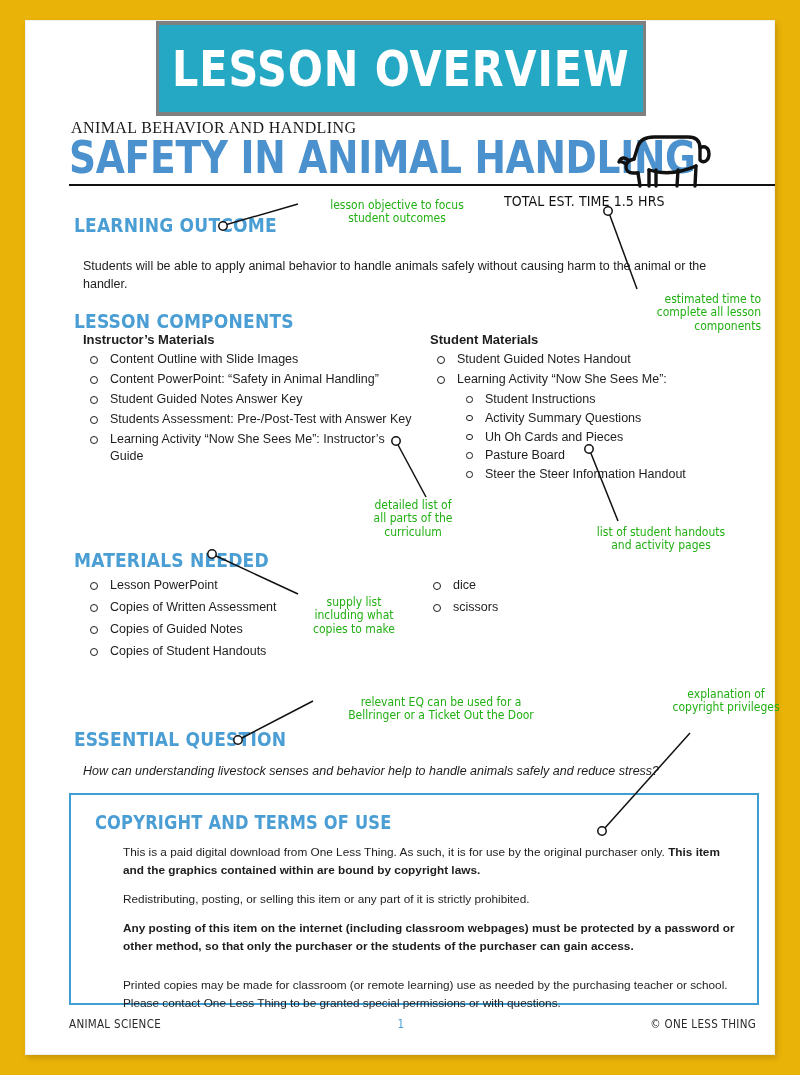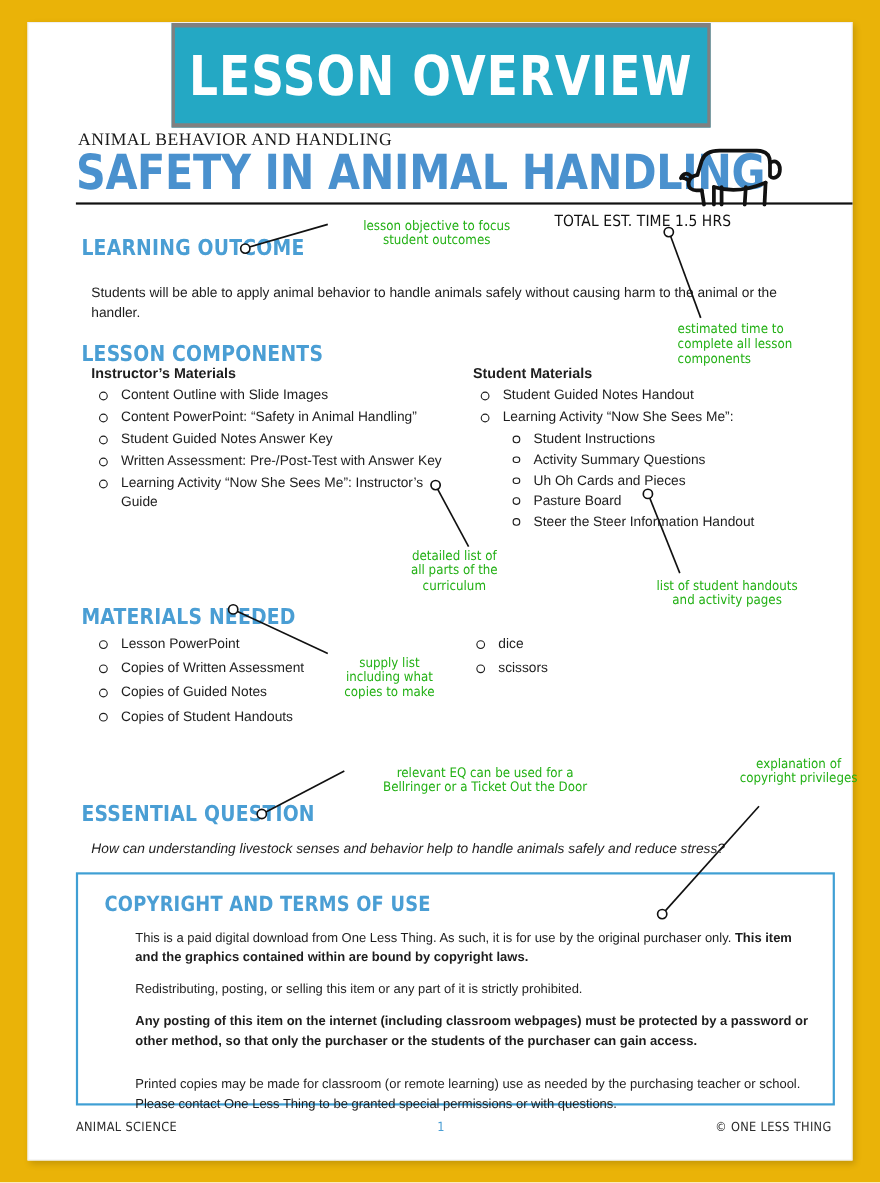--- a/index.html
+++ b/index.html
@@ -199,21 +199,21 @@
   
   .anno {
     position: absolute;
     font-family: "Liberation Sans Narrow", "DejaVu Sans Condensed", "Liberation Sans", sans-serif;
     font-size: 12px;
     color: #22b014;
     line-height: 1.12;
     white-space: pre-line;
   }
   #an1 { left: 276px; top: 178px; width: 190px; text-align: center; }
-  #an2 { left: 590px; top: 272px; width: 145px; text-align: left; }
+  #an2 { left: 590px; top: 272px; width: 145px; text-align: right; }
   #an3 { left: 322px; top: 478px; width: 130px; text-align: center; }
   #an4 { left: 545px; top: 505px; width: 180px; text-align: center; }
   #an5 { left: 268px; top: 575px; width: 120px; text-align: center; }
   #an6 { left: 290px; top: 675px; width: 250px; text-align: center; }
   #an7 { left: 625px; top: 667px; width: 150px; text-align: center; }
 
   
   #leaders {
     position: absolute; left: 0; top: 0;
     width: 750px; height: 1035px;
@@ -256,21 +256,21 @@
     <div class="sect-h" id="h-outcome">LEARNING OUTCOME</div>
     <div class="body-txt" id="outcome-body">Students will be able to apply animal behavior to handle animals safely without causing harm to the animal or the handler.</div>
 
     <div class="sect-h" id="h-components">LESSON COMPONENTS</div>
 
     <div class="subhead" id="sub-instr">Instructor’s Materials</div>
     <ul class="blist" id="list-instr">
       <li>Content Outline with Slide Images</li>
       <li>Content PowerPoint: “Safety in Animal Handling”</li>
       <li>Student Guided Notes Answer Key</li>
-      <li>Written Assessment: Pre-/Post-Test with Answer Key</li>
+      <li>Students Assessment: Pre-/Post-Test with Answer Key</li>
       <li>Learning Activity “Now She Sees Me”: Instructor’s Guide</li>
     </ul>
 
     <div class="subhead" id="sub-stud">Student Materials</div>
     <ul class="blist" id="list-stud">
       <li>Student Guided Notes Handout</li>
       <li>
         <span>Learning Activity “Now She Sees Me”:</span>
         <ul class="sub-blist">
           <li>Student Instructions</li>

